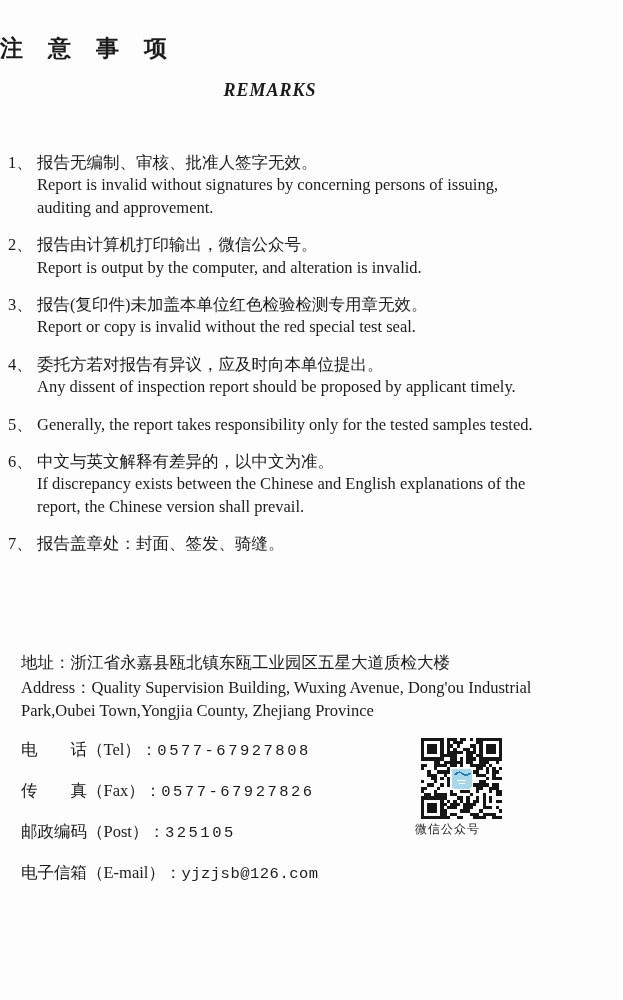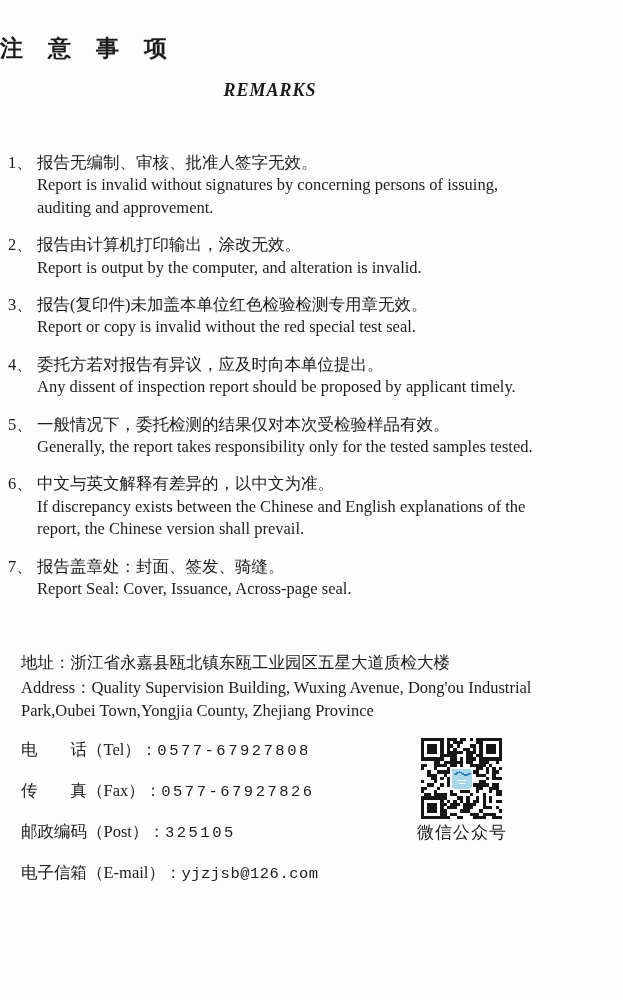--- a/index.html
+++ b/index.html
@@ -32,22 +32,22 @@
   .address .cn{margin-bottom:3px}
   .contact{position:absolute;top:740px;left:21px;font-size:16.5px}
   .contact-row{height:20px;line-height:20px;margin-bottom:21px;white-space:nowrap}
   .val{
     font-family:"Liberation Mono","DejaVu Sans Mono",monospace;
     font-size:15.5px;letter-spacing:2.5px;margin-top:28px;
   }
   .val-email{letter-spacing:.5px}
   .qr{position:absolute;left:421px;top:738px;width:81px;height:81px}
   .qr-caption{
-    position:absolute;left:415px;top:821px;width:94px;text-align:center;
-    font-size:17px;letter-spacing:1px;
+    position:absolute;left:415px;top:821px;width:94px;text-align:left;
+    font-size:12px;letter-spacing:1px;
   }
 </style>
 </head>
 <body>
 
 <div class="page">
 
   <div class="title-cn">注　意　事　项</div>
   <div class="title-en">REMARKS</div>
 
@@ -56,58 +56,56 @@
       <span class="num">1、</span>
       <div class="body">
         <div class="cn">报告无编制、审核、批准人签字无效。</div>
         <div class="en">Report is invalid without signatures by concerning persons of issuing,
 auditing and approvement.</div>
       </div>
     </li>
     <li class="item">
       <span class="num">2、</span>
       <div class="body">
-        <div class="cn">报告由计算机打印输出，涂改无效。</div>
+        <div class="cn">报告由计算机打印输出，微信公众号。</div>
         <div class="en">Report is output by the computer, and alteration is invalid.</div>
       </div>
     </li>
     <li class="item">
       <span class="num">3、</span>
       <div class="body">
         <div class="cn">报告(复印件)未加盖本单位红色检验检测专用章无效。</div>
         <div class="en">Report or copy is invalid without the red special test seal.</div>
       </div>
     </li>
     <li class="item">
       <span class="num">4、</span>
       <div class="body">
         <div class="cn">委托方若对报告有异议，应及时向本单位提出。</div>
         <div class="en">Any dissent of inspection report should be proposed by applicant timely.</div>
       </div>
     </li>
     <li class="item">
       <span class="num">5、</span>
       <div class="body">
-        <div class="cn">一般情况下，委托检测的结果仅对本次受检验样品有效。</div>
         <div class="en">Generally, the report takes responsibility only for the tested samples tested.</div>
       </div>
     </li>
     <li class="item">
       <span class="num">6、</span>
       <div class="body">
         <div class="cn">中文与英文解释有差异的，以中文为准。</div>
         <div class="en">If discrepancy exists between the Chinese and English explanations of the
 report, the Chinese version shall prevail.</div>
       </div>
     </li>
     <li class="item">
       <span class="num">7、</span>
       <div class="body">
         <div class="cn">报告盖章处：封面、签发、骑缝。</div>
-        <div class="en">Report Seal: Cover, Issuance, Across-page seal.</div>
       </div>
     </li>
   </ol>
 
   <div class="address">
     <div class="cn">地址：浙江省永嘉县瓯北镇东瓯工业园区五星大道质检大楼</div>
     <div class="en">Address：Quality Supervision Building, Wuxing Avenue, Dong'ou Industrial
 Park,Oubei Town,Yongjia County, Zhejiang Province</div>
   </div>
 

